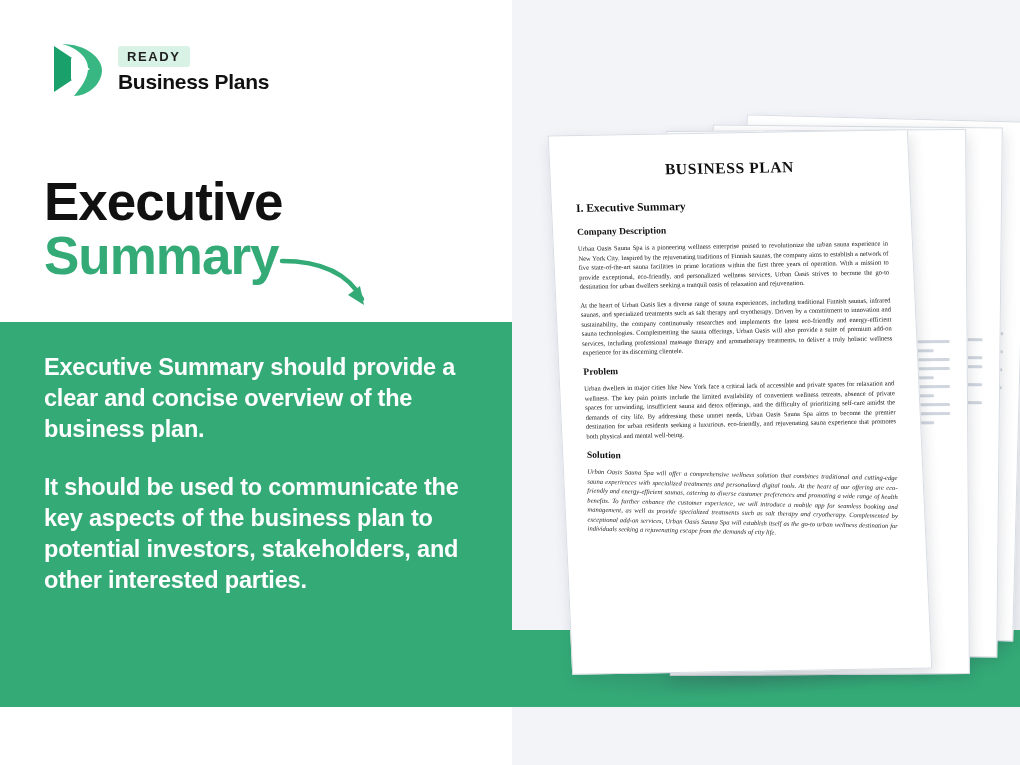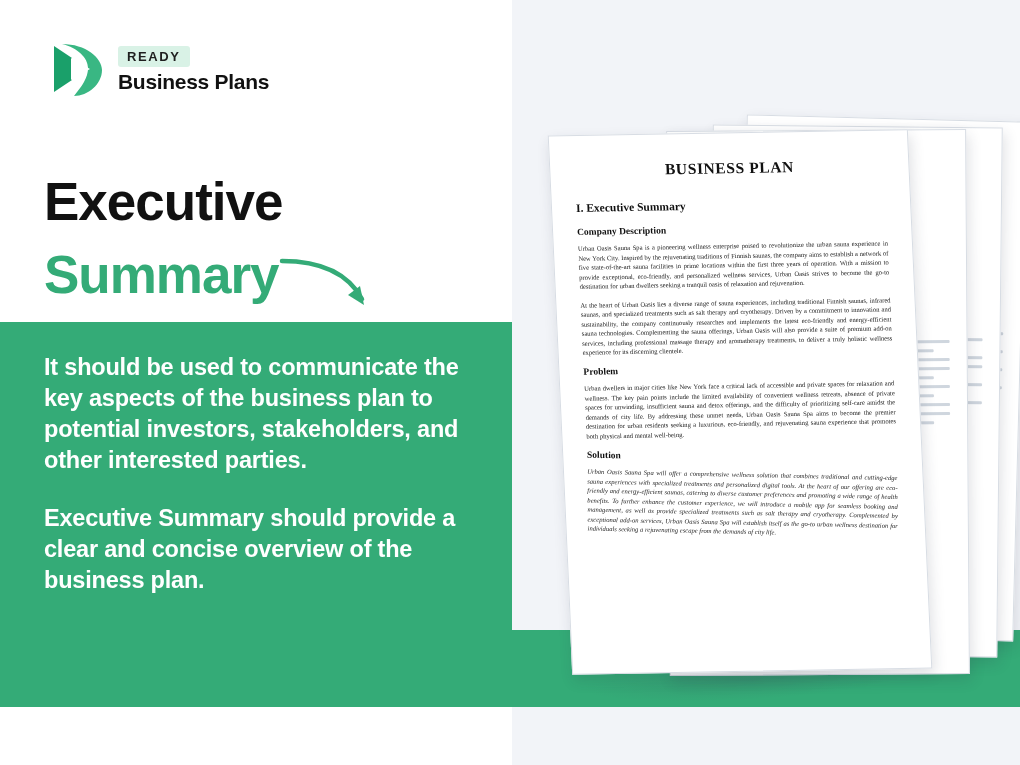--- a/index.html
+++ b/index.html
@@ -81,21 +81,21 @@
     color: #111111;
     letter-spacing: -1px;
     display: block;
   }
   .headline .l2 {
     font-size: 53px;
     font-weight: bold;
     color: #34ab77;
     letter-spacing: -1px;
     display: block;
-    margin-top: 20px;
+    margin-top: 1px;
   }
 
   
   .arrow-wrap {
     position: absolute;
     left: 278px; top: 255px;
     width: 110px; height: 80px;
   }
 
   
@@ -241,22 +241,22 @@
   </div>
 
   <div class="arrow-wrap">
     <svg width="110" height="80" viewBox="0 0 110 80" xmlns="http://www.w3.org/2000/svg">
       <path d="M4 6 C48 6 72 22 84 44" stroke="#34ab77" stroke-width="4.5" fill="none" stroke-linecap="round"></path>
       <path d="M70 40 L86 50 L82 31 Z" fill="#34ab77"></path>
     </svg>
   </div>
 
   <div class="green-copy">
+    <p>Executive Summary should provide a clear and concise overview of the business plan.</p>
     <p>It should be used to communicate the key aspects of the business plan to potential investors, stakeholders, and other interested parties.</p>
-    <p>Executive Summary should provide a clear and concise overview of the business plan.</p>
   </div>
 
   <div class="docs">
 
     <div class="page page-back3">
       <div class="ghost-lines">
         <i class="m"></i>
           <i class="s"></i>
           <i class="m"></i>
           <i class="s"></i>

